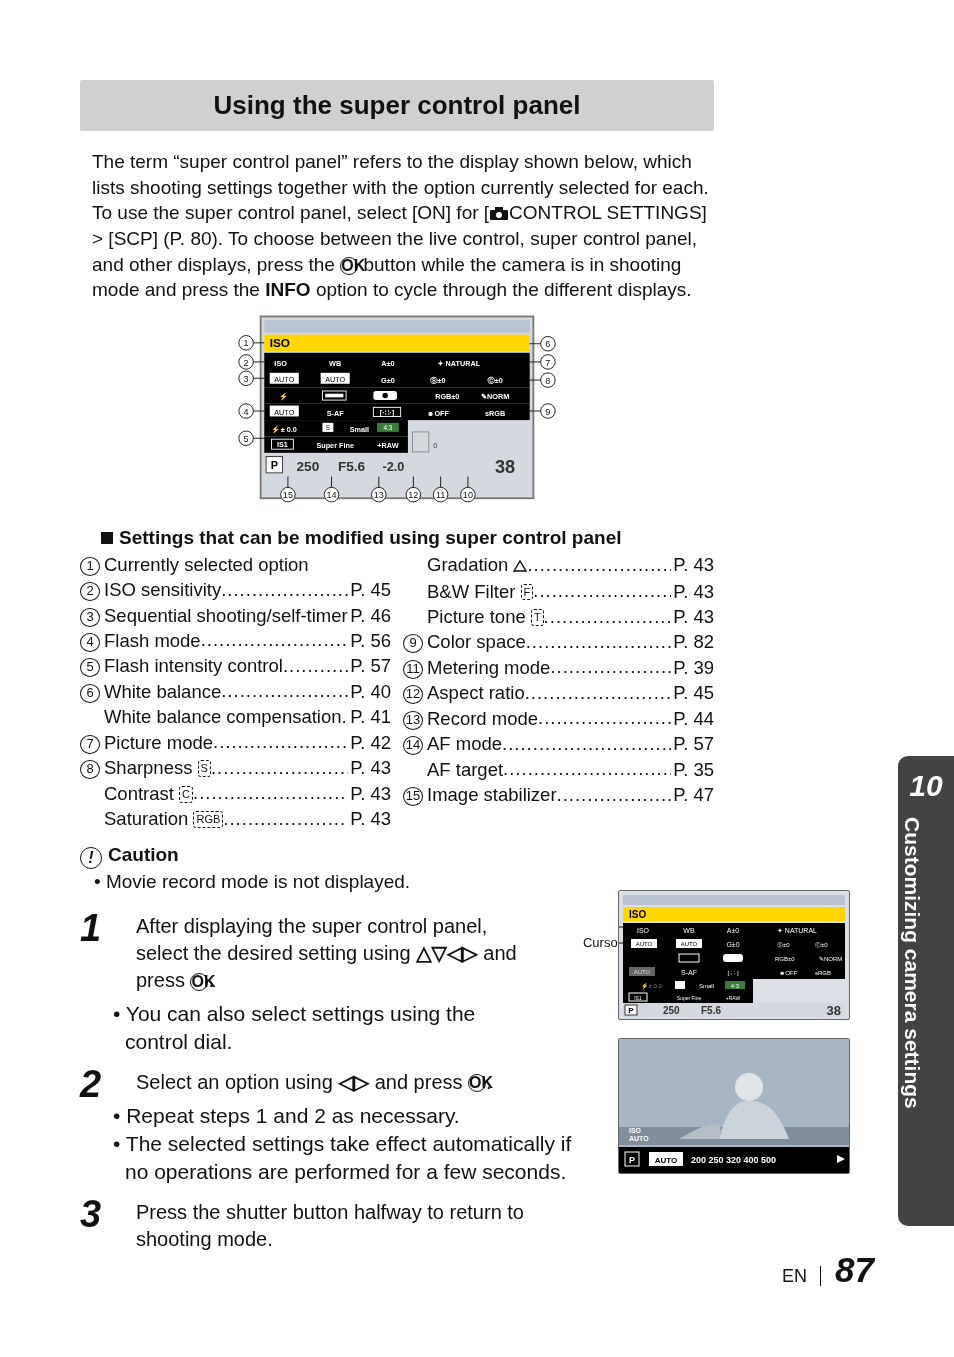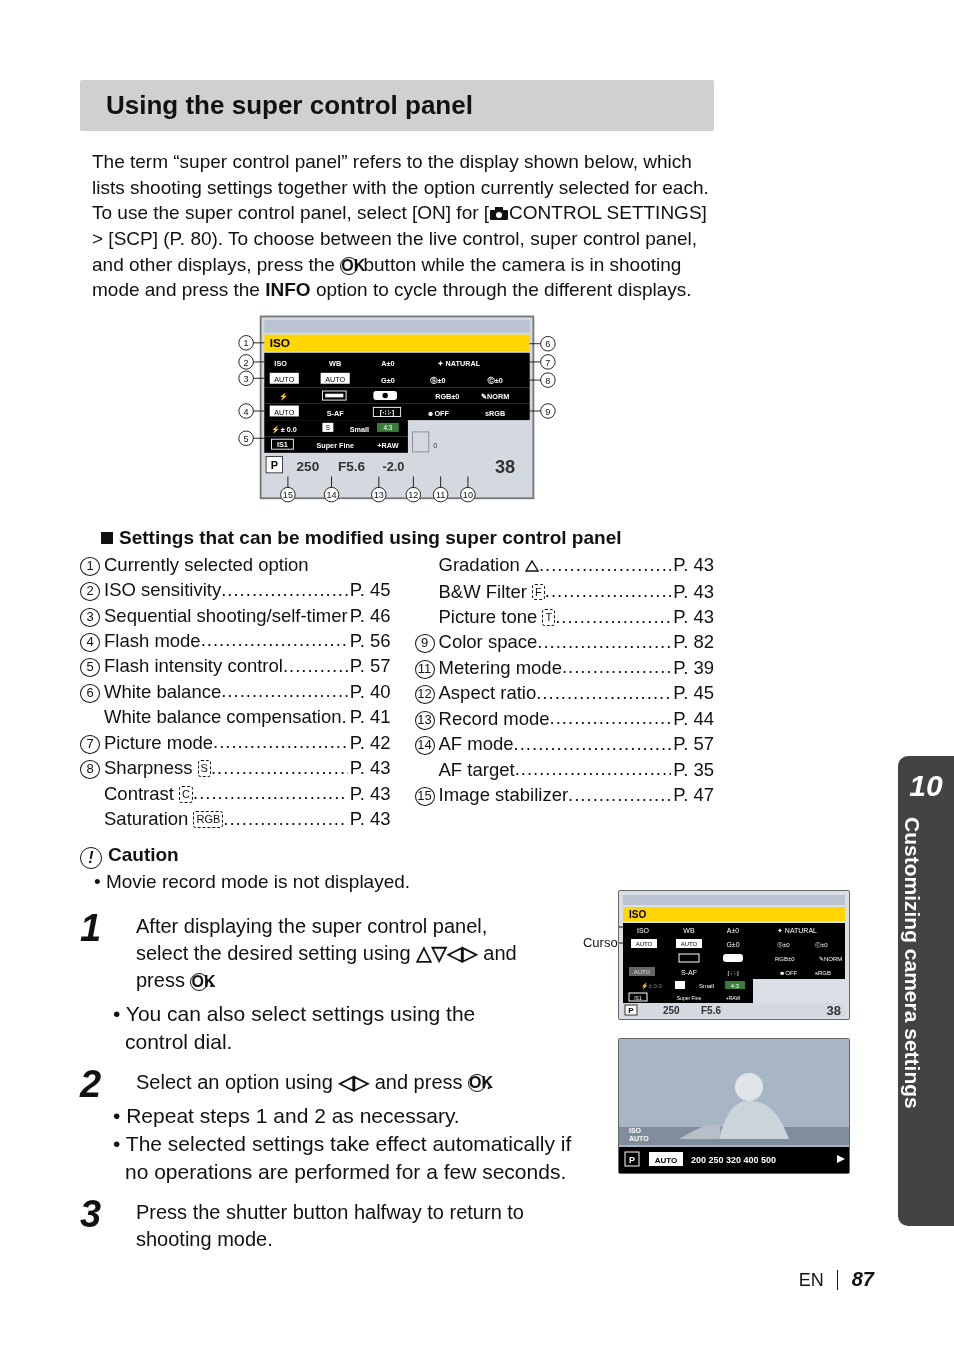--- a/index.html
+++ b/index.html
@@ -19,20 +19,21 @@
   width: 794px;
   box-sizing: border-box;
 }
 .title-bar {
   background: #d0d0d0;
   padding: 8px 26px;
   font-size: 26px;
   font-weight: bold;
   margin-bottom: 18px;
   border-radius: 2px;
+  text-align: center;
 }
 .p {
   margin: 0 0 6px 12px;
 }
 .ok-icon {
   display: inline-block;
   border: 1.5px solid #111;
   border-radius: 50%;
   font-size: 16px;
   width: 16px;
@@ -95,21 +96,21 @@
   font-weight: bold;
   margin-top: 4px;
   padding-left: 21px;
 }
 .square-bullet {
   display:inline-block;
   width:12px;height:12px;background:#111;margin-right:6px;vertical-align:0;
 }
 .two-col {
   display: flex;
-  gap: 24px;
+  gap: 12px;
   margin-top: 2px;
   font-size: 18.5px;
 }
 .two-col .col { flex: 1; }
 .row {
   display: flex;
   align-items: baseline;
   white-space: nowrap;
 }
 .row .label { flex: 0 0 auto; }
@@ -186,21 +187,21 @@
   font-weight: bold;
   padding: 10px 14px 0 0;
   height: 395px;
 }
 .footer {
   position: absolute;
   right: 80px;
   bottom: 64px;
   font-size: 18px;
 }
-.footer .pagenum { font-size: 20px; font-weight: bold; font-style: italic; margin-left: 6px; }
+.footer .pagenum { font-size: 35px; font-weight: bold; font-style: italic; margin-left: 6px; }
 .footer .bar { border-left: 1.5px solid #111; margin: 0 8px; }
 .arrow-glyph { font-weight: bold; }
 .cursor-label {
   font-size: 13px;
   position: absolute;
   right: 332px;
   top: 934px;
 }
 .dashed-icon {
   display:inline-block;border:1px dashed #111;border-radius:3px;padding:0 2px;font-size:11px;vertical-align:2px;

